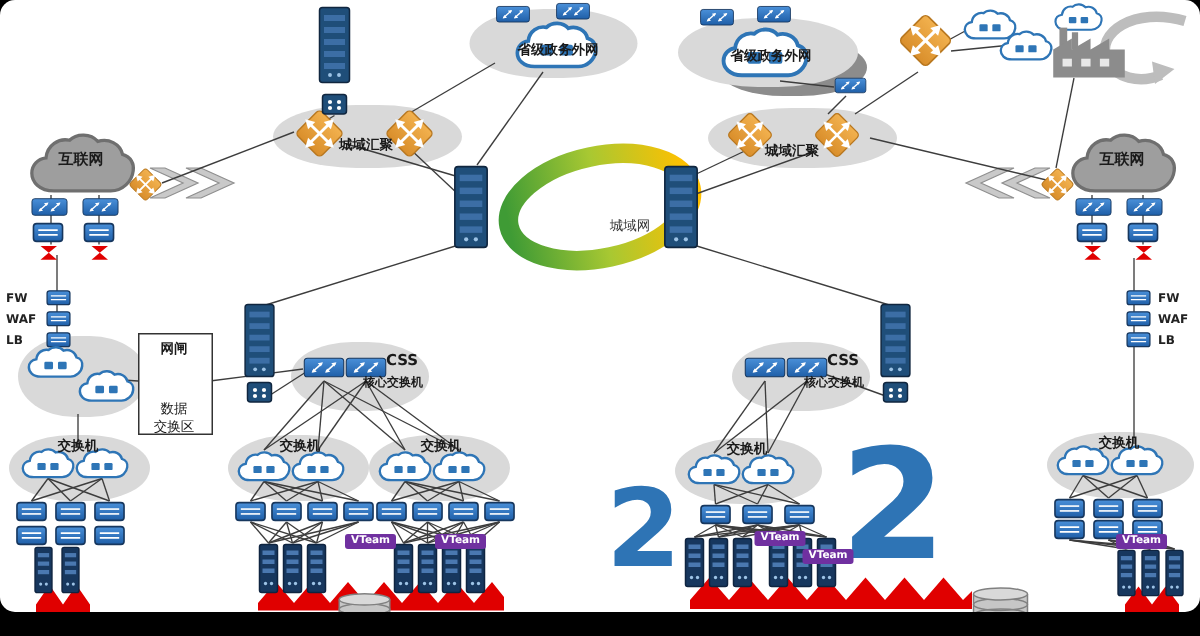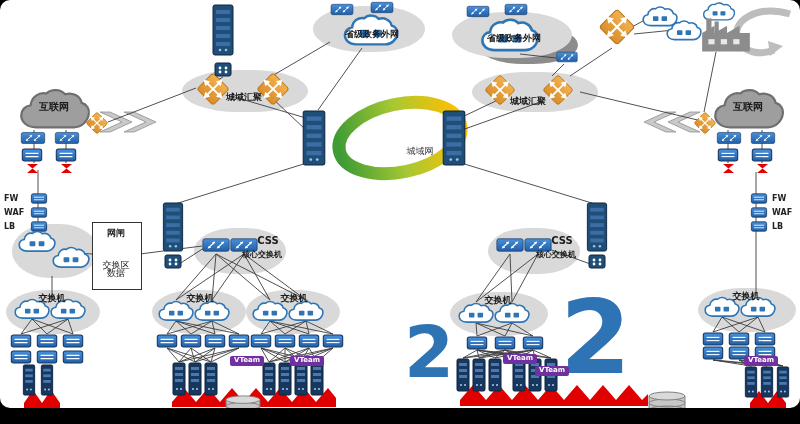--- a/index.html
+++ b/index.html
@@ -647,21 +647,21 @@
 
   <div class="lbl b" style="left:322px;top:29px;width:100px">省级政务外网</div>
   <div class="lbl b" style="left:462px;top:33px;width:104px">省级政务外网</div>
   <div class="lbl b s10" style="left:24px;top:101px;width:60px">互联网</div>
   <div class="lbl b s10" style="left:718px;top:101px;width:60px">互联网</div>
   <div class="lbl b" style="left:214px;top:92px;width:60px">城域汇聚</div>
   <div class="lbl b" style="left:498px;top:96px;width:60px">城域汇聚</div>
   <div class="lbl" style="left:394px;top:146px;width:52px;color:#333">城域网</div>
   <div class="lbl b" style="left:98px;top:228px;width:36px">网闸</div>
   <div class="lbl" style="left:98px;top:268px;width:36px">数据</div>
-  <div class="lbl" style="left:98px;top:260px;width:36px">交换区</div>
+  <div class="lbl" style="left:98px;top:280px;width:36px">交换区</div>
   <div class="lbl b s10" style="left:252px;top:235px;width:32px">CSS</div>
   <div class="lbl b s8" style="left:236px;top:250px;width:52px">核心交换机</div>
   <div class="lbl b s10" style="left:546px;top:235px;width:32px">CSS</div>
   <div class="lbl b s8" style="left:530px;top:250px;width:52px">核心交换机</div>
   <div class="lbl b" style="left:30px;top:293px;width:44px">交换机</div>
   <div class="lbl b" style="left:178px;top:293px;width:44px">交换机</div>
   <div class="lbl b" style="left:272px;top:293px;width:44px">交换机</div>
   <div class="lbl b" style="left:476px;top:295px;width:44px">交换机</div>
   <div class="lbl b" style="left:724px;top:291px;width:44px">交换机</div>
 

